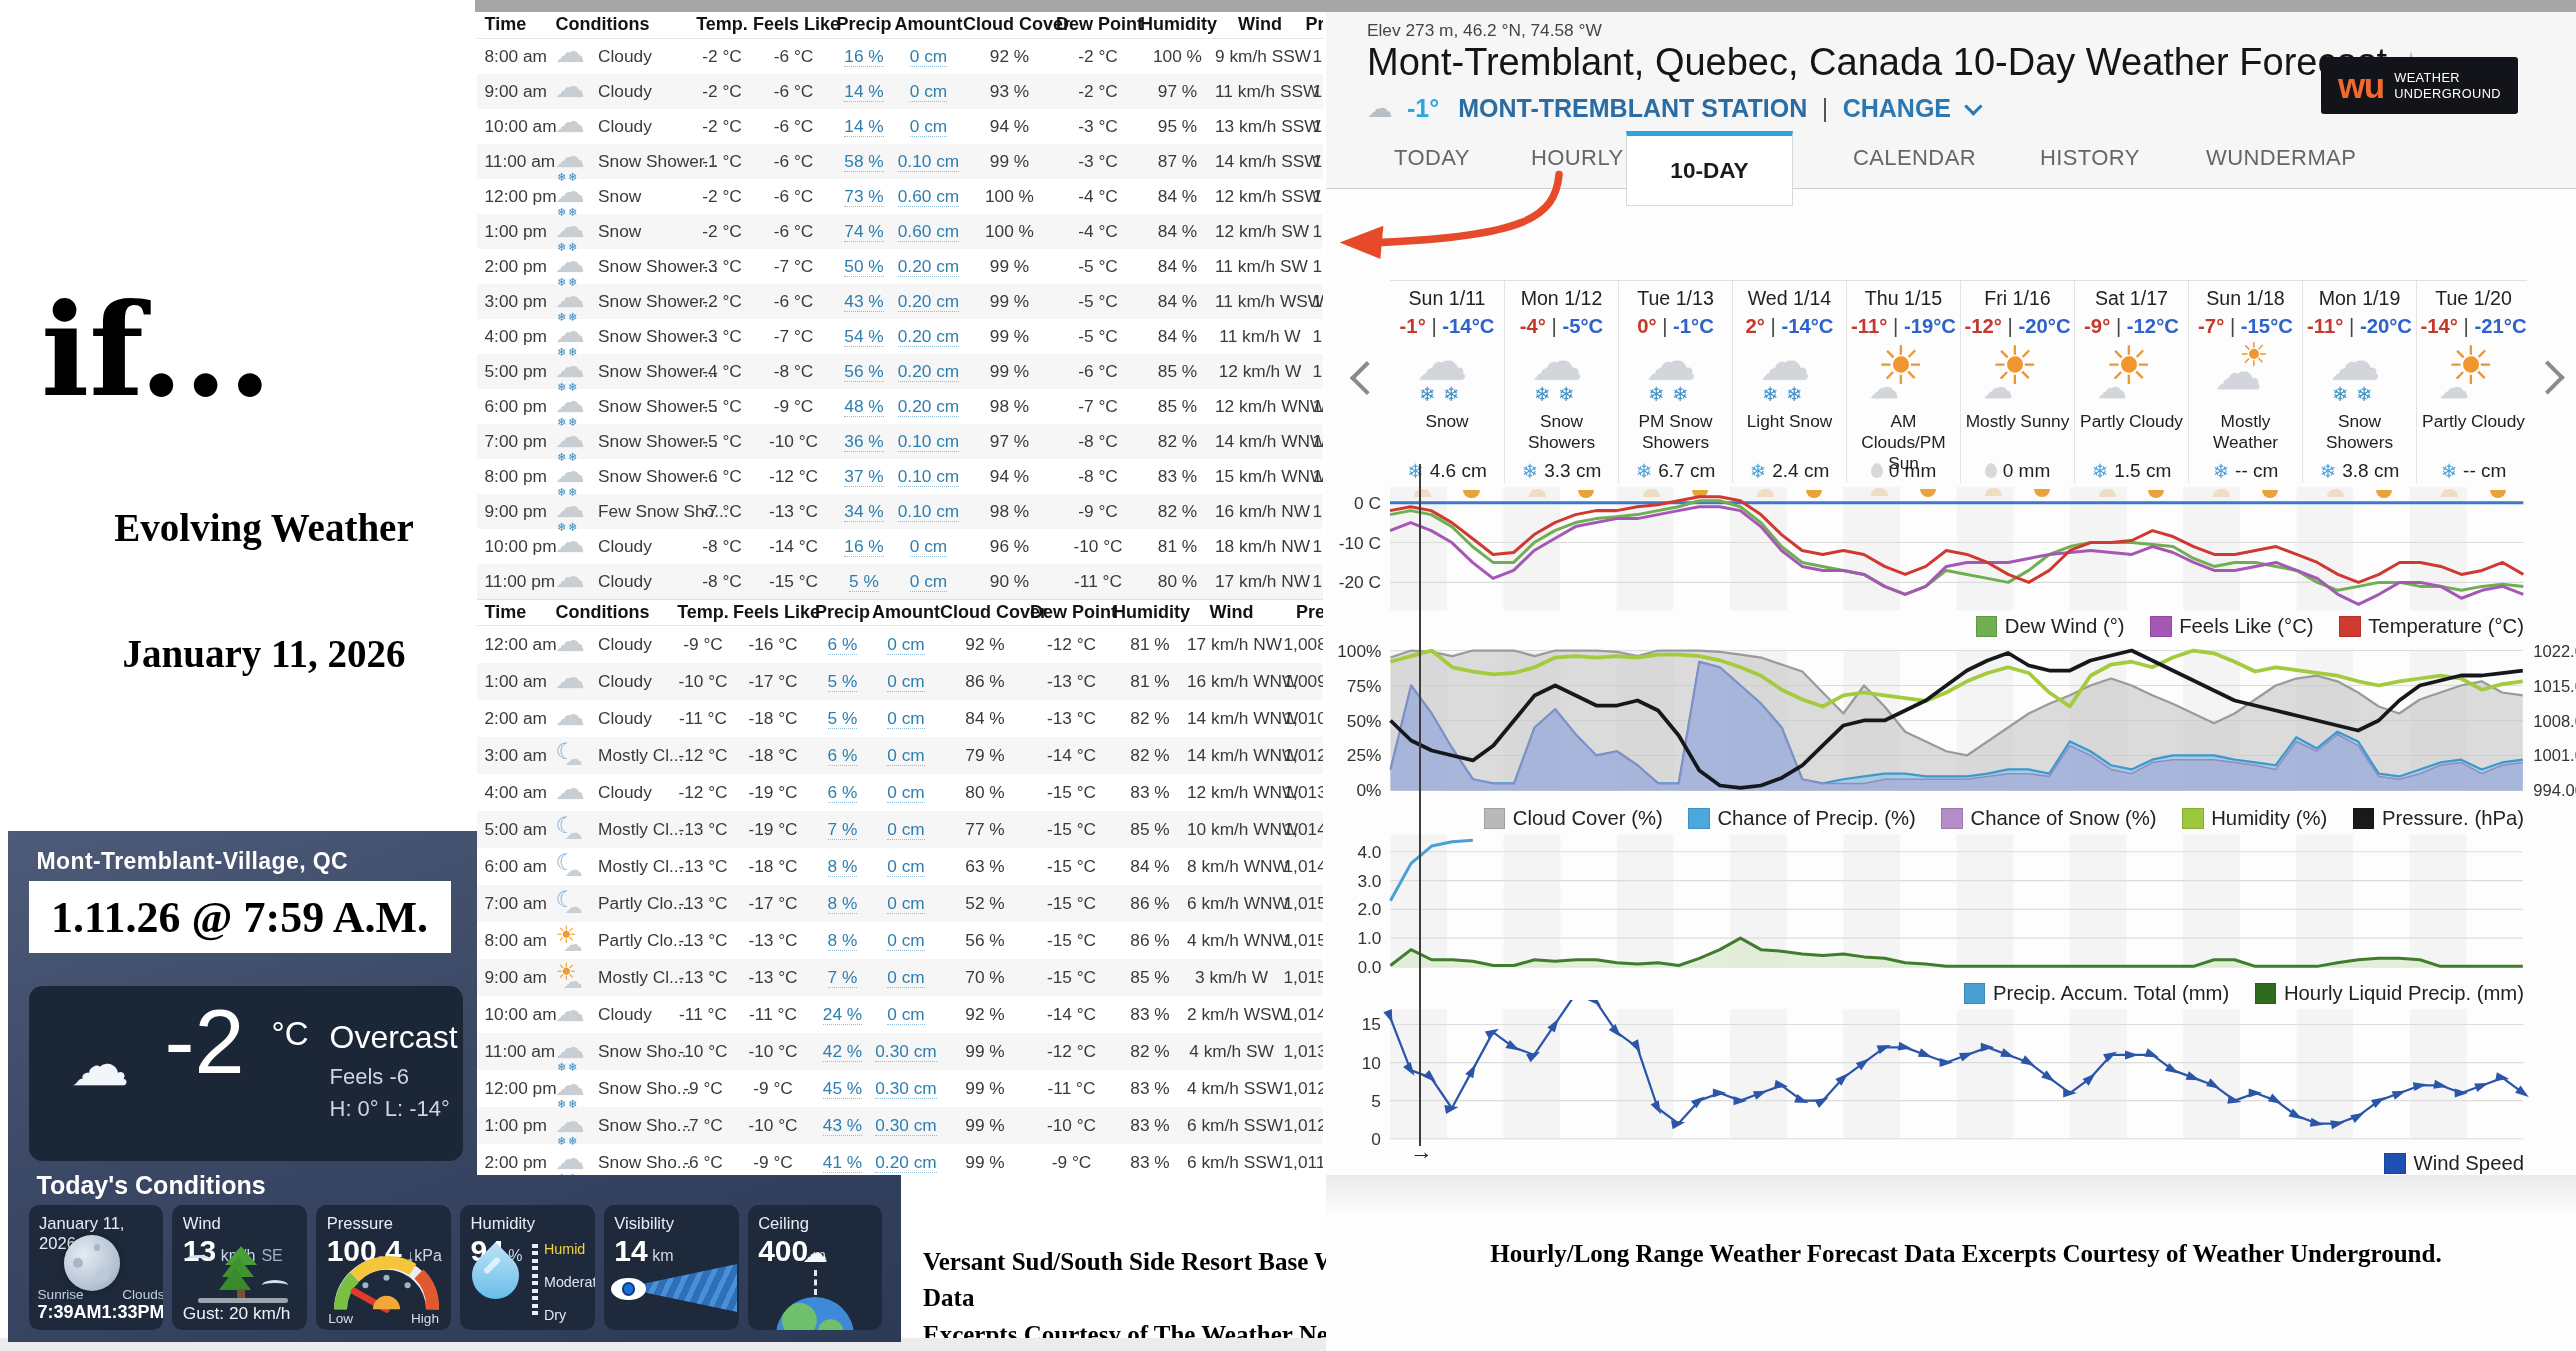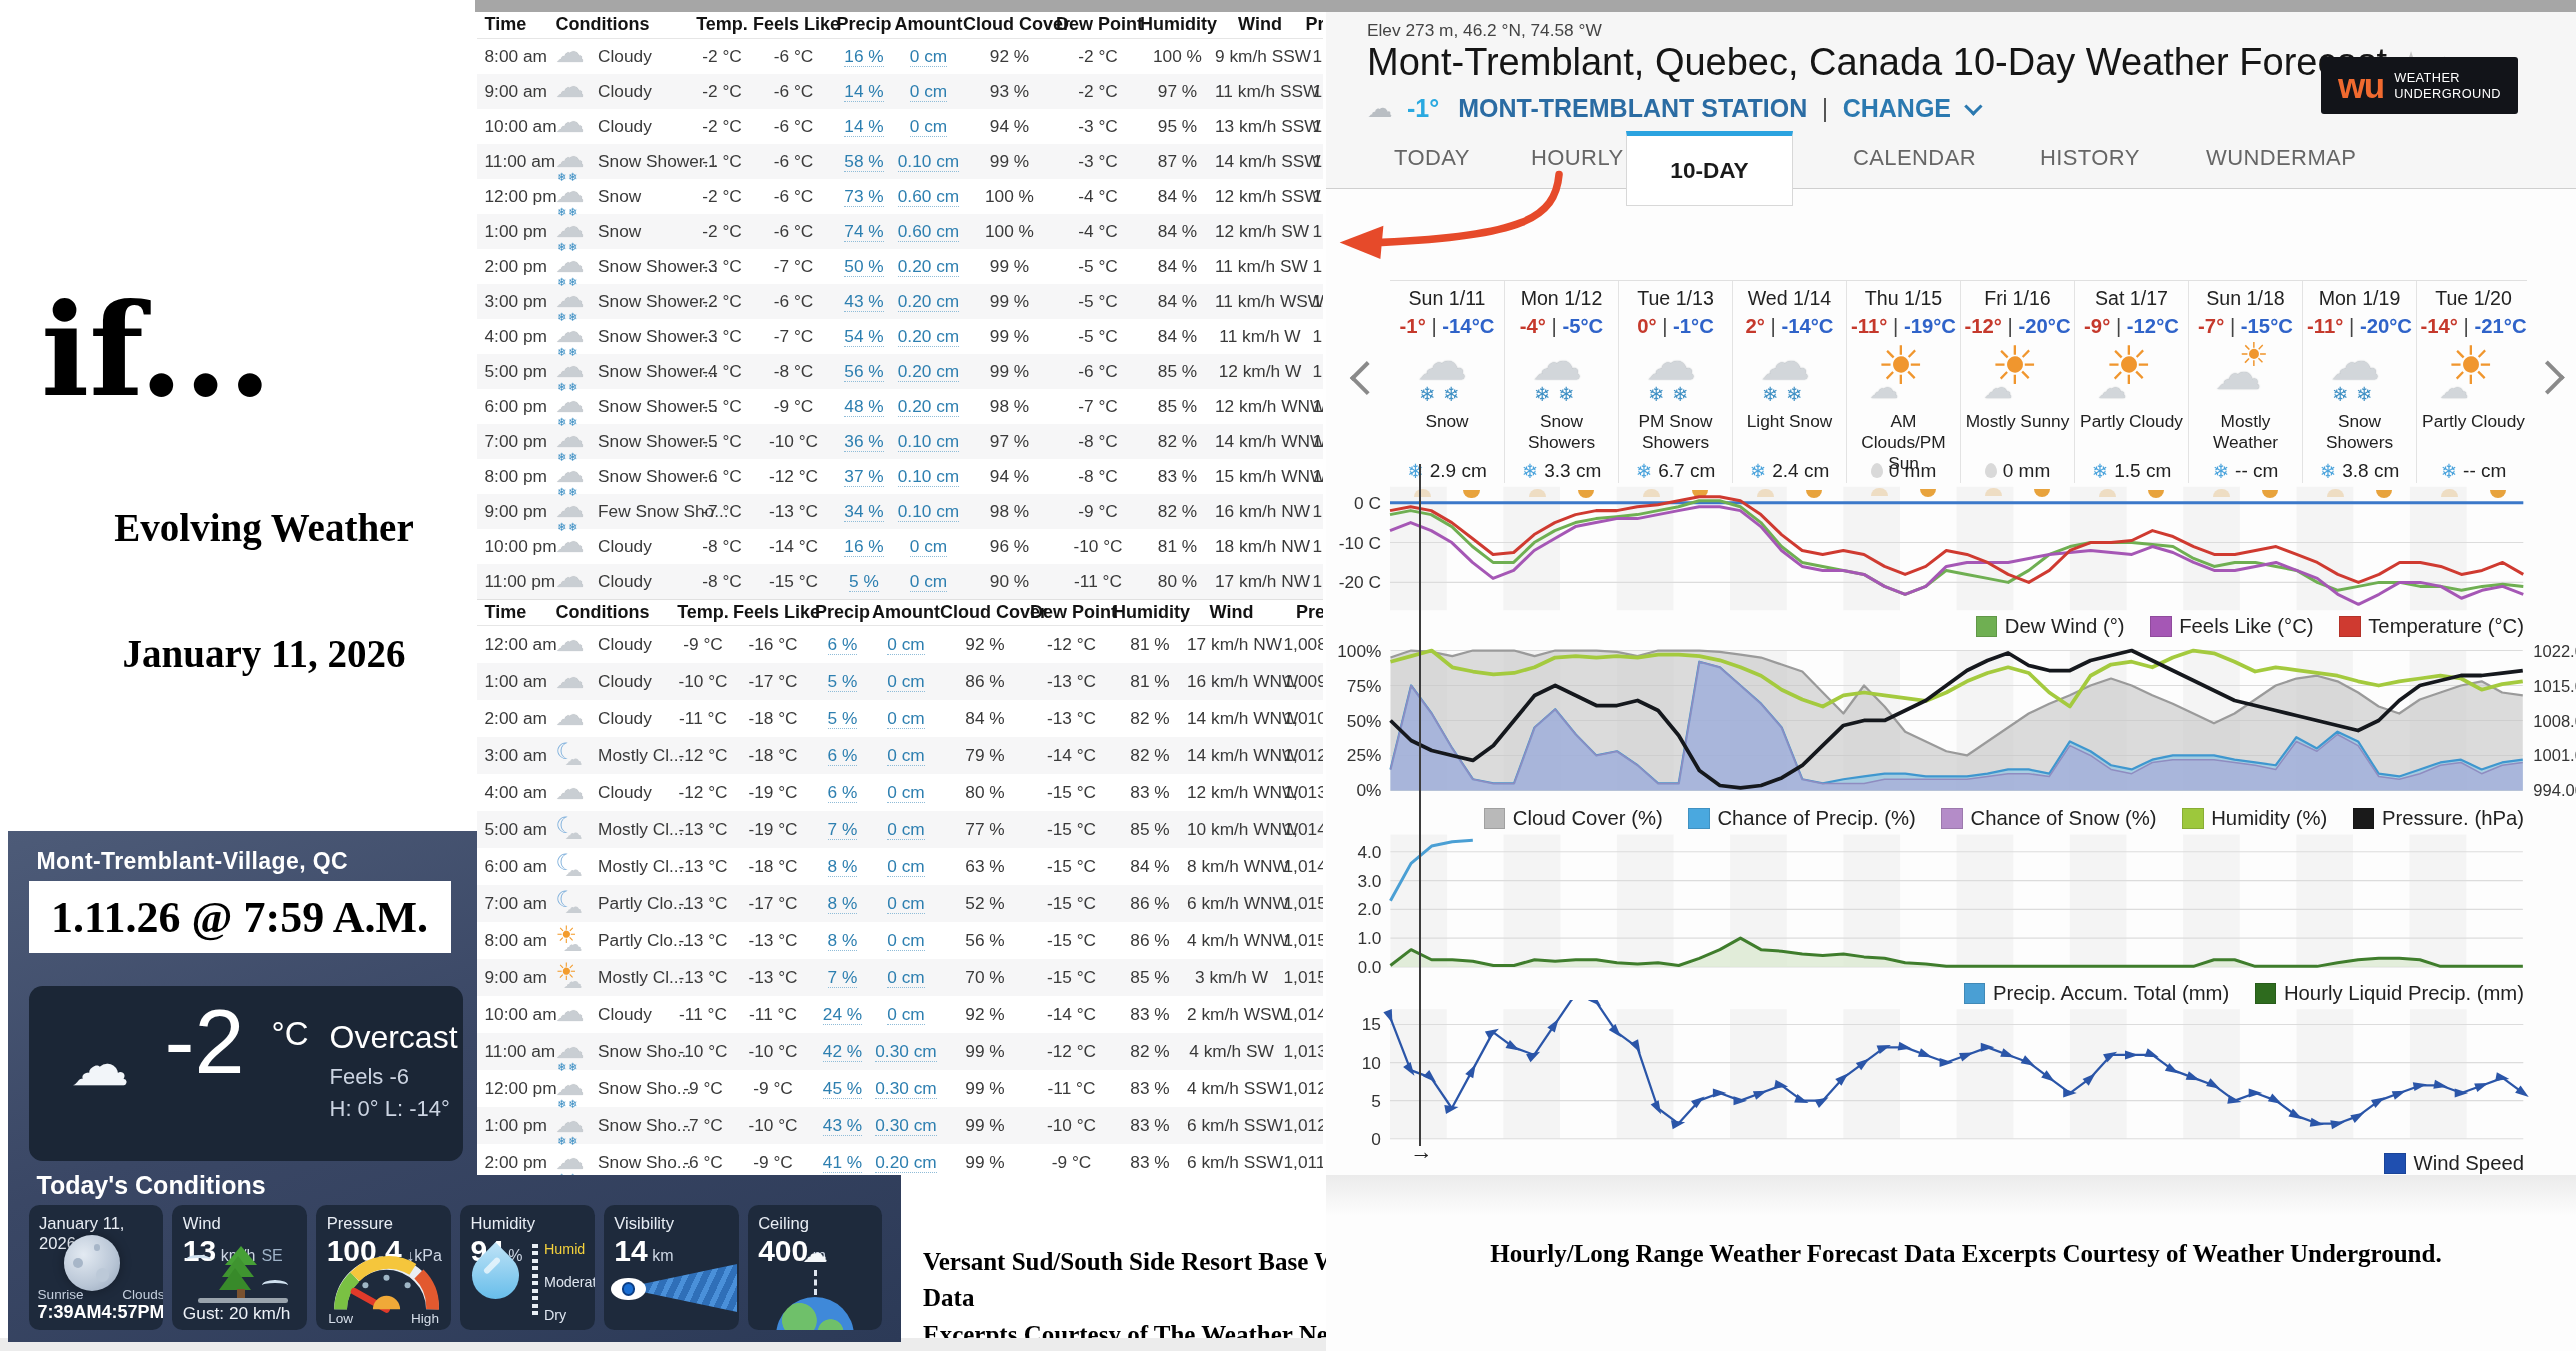--- a/index.html
+++ b/index.html
@@ -207,21 +207,21 @@
             <i class="cr2"></i>
             <i class="cr3"></i>
           </div>
         <div class="sunrow">
           <div>
               <div class="t-lab">Sunrise</div>
                <div class="t-val">7:39AM</div>
             </div>
           <div style="text-align:right">
               <div class="t-lab">Clouds</div>
-               <div class="t-val">4:57PM</div>
+               <div class="t-val">1:33PM</div>
             </div>
         </div>
       </div>
       <div class="tile">
         <div class="t-title">Wind</div>
         <div><span class="t-big">13</span><span class="t-unit">km/h</span><span class="t-dir">SE</span></div>
         <div class="tree">
           <i class="w1"></i>
             <i class="w2"></i>
             <b class="tr1"></b>
@@ -937,21 +937,21 @@
         <div class="day">
       <div class="d-label">Sun 1/11</div>
       <div class="d-hilo"><span class="d-hi">-1°</span><span class="d-sep"> | </span><span class="d-lo">-14°C</span></div>
       <div class="d-icon">
             <span class="dic cloud">☁</span>
             <span class="dic flakes">❄❄</span>
           </div>
       <div class="d-cond">Snow</div>
       <div class="d-amt">
             <span class="flake">❄</span>
-            <span>2.9 cm</span>
+            <span>4.6 cm</span>
           </div>
       <div class="d-suns">
             <span class="sup"></span>
             <span class="sdn"></span>
           </div>
     </div>
         <div class="day">
       <div class="d-label">Mon 1/12</div>
       <div class="d-hilo"><span class="d-hi">-4°</span><span class="d-sep"> | </span><span class="d-lo">-5°C</span></div>
       <div class="d-icon">

